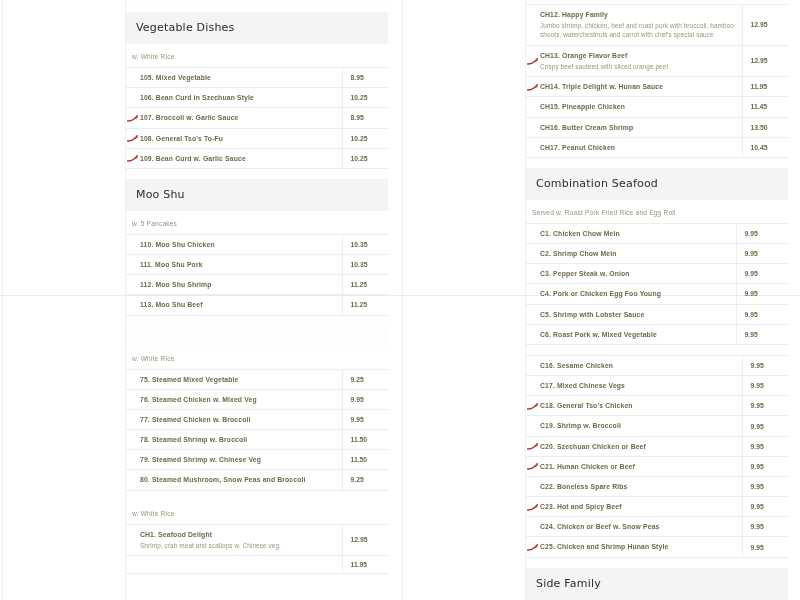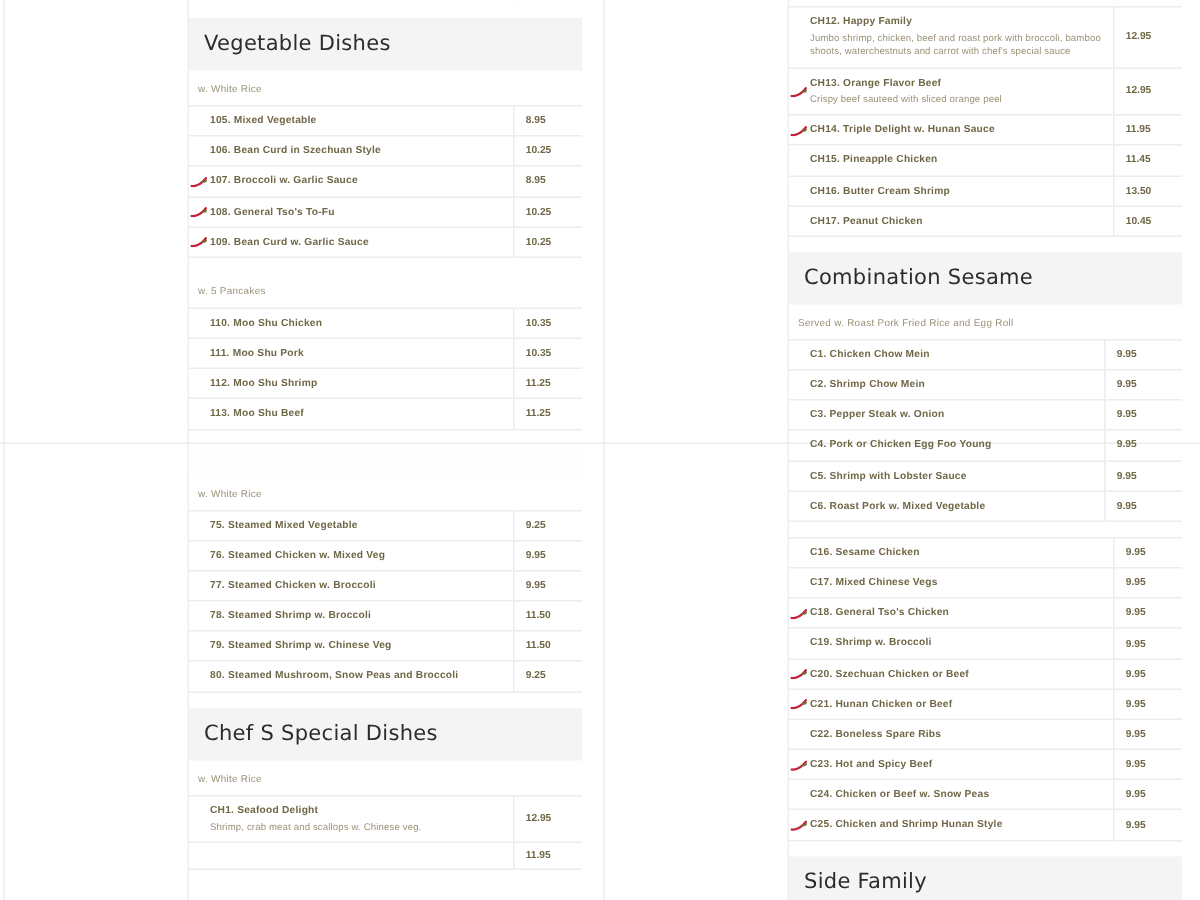--- a/index.html
+++ b/index.html
@@ -37,21 +37,21 @@
   
   .section { margin-bottom: 10px; }
 
   .section-head {
     background: #f4f4f4;
     padding: 9px 10px 10px 10px;
     margin-bottom: 0;
   }
   .section-head h2 {
     margin: 0;
-    font-size: 14px;
+    font-size: 11px;
     font-weight: 400;
     letter-spacing: .2px;
     color: #2b2b2b;
     font-family: "DejaVu Sans", sans-serif;
   }
   .section-sub {
     font-size: 6.6px;
     color: #9a9278;
     padding: 9px 0 7px 6px;
     letter-spacing: .2px;
@@ -199,20 +199,23 @@
                   </svg>
                 </span>
                 <div class="item-title">109. Bean Curd w. Garlic Sauce</div>
               </td>
               <td class="price">10.25</td>
             </tr>
           </tbody>
         </table>
       </div>
       <div class="section">
+        <div class="section-head">
+          <h2>Moo Shu</h2>
+        </div>
         <div class="section-sub">w. 5 Pancakes</div>
         <table class="menu">
           <tbody>
             <tr>
               <td class="name">
                 <div class="item-title">110. Moo Shu Chicken</div>
               </td>
               <td class="price">10.35</td>
             </tr>
             <tr>
@@ -274,23 +277,20 @@
             <tr>
               <td class="name">
                 <div class="item-title">80. Steamed Mushroom, Snow Peas and Broccoli</div>
               </td>
               <td class="price">9.25</td>
             </tr>
           </tbody>
         </table>
       </div>
       <div class="section">
-        <div class="section-head">
-          <h2>Chef S Special Dishes</h2>
-        </div>
         <div class="section-sub">w. White Rice</div>
         <table class="menu">
           <tbody>
             <tr>
               <td class="name">
                 <div class="item-title">CH1. Seafood Delight</div>
                 <div class="item-desc">Shrimp, crab meat and scallops w. Chinese veg.</div>
               </td>
               <td class="price">12.95</td>
             </tr>
@@ -365,21 +365,21 @@
               <td class="name">
                 <div class="item-title">CH17. Peanut Chicken</div>
               </td>
               <td class="price">10.45</td>
             </tr>
           </tbody>
         </table>
       </div>
       <div class="section wide-layer">
         <div class="section-head">
-          <h2>Combination Sesame</h2>
+          <h2>Combination Seafood</h2>
         </div>
         <div class="section-sub">Served w. Roast Pork Fried Rice and Egg Roll</div>
         <table class="menu">
           <tbody>
             <tr>
               <td class="name">
                 <div class="item-title">C1. Chicken Chow Mein</div>
               </td>
               <td class="price">9.95</td>
             </tr>

